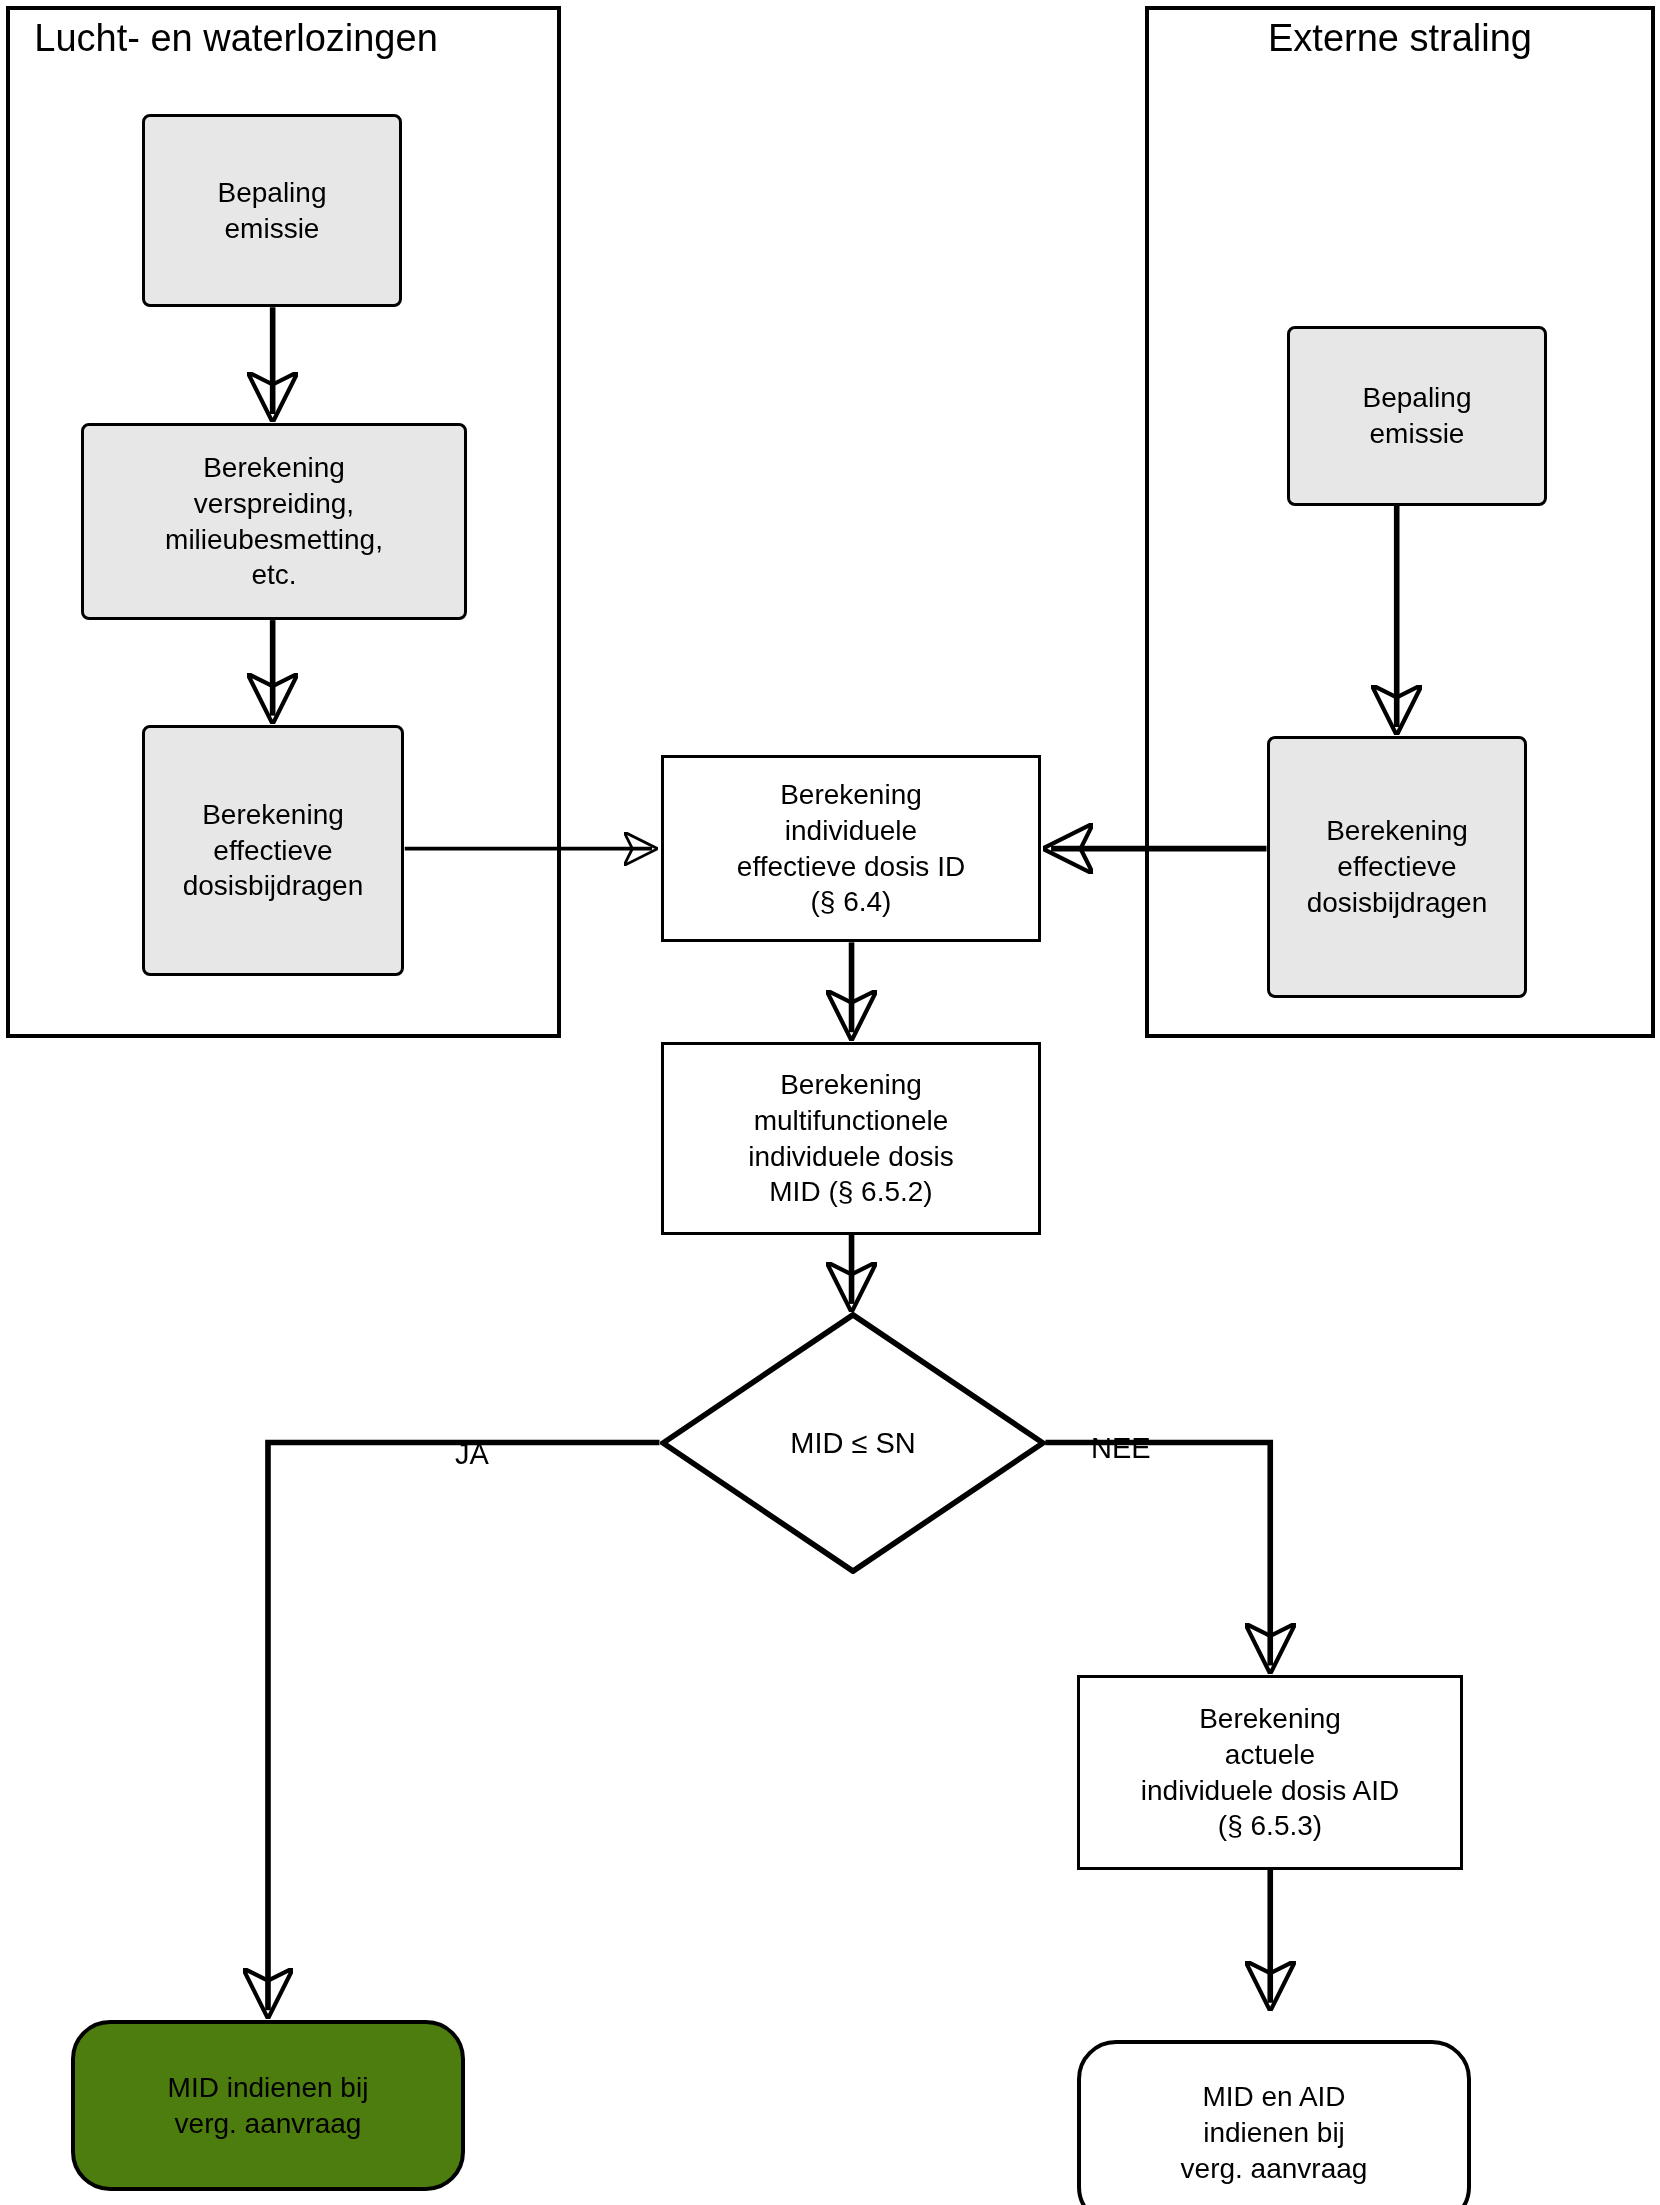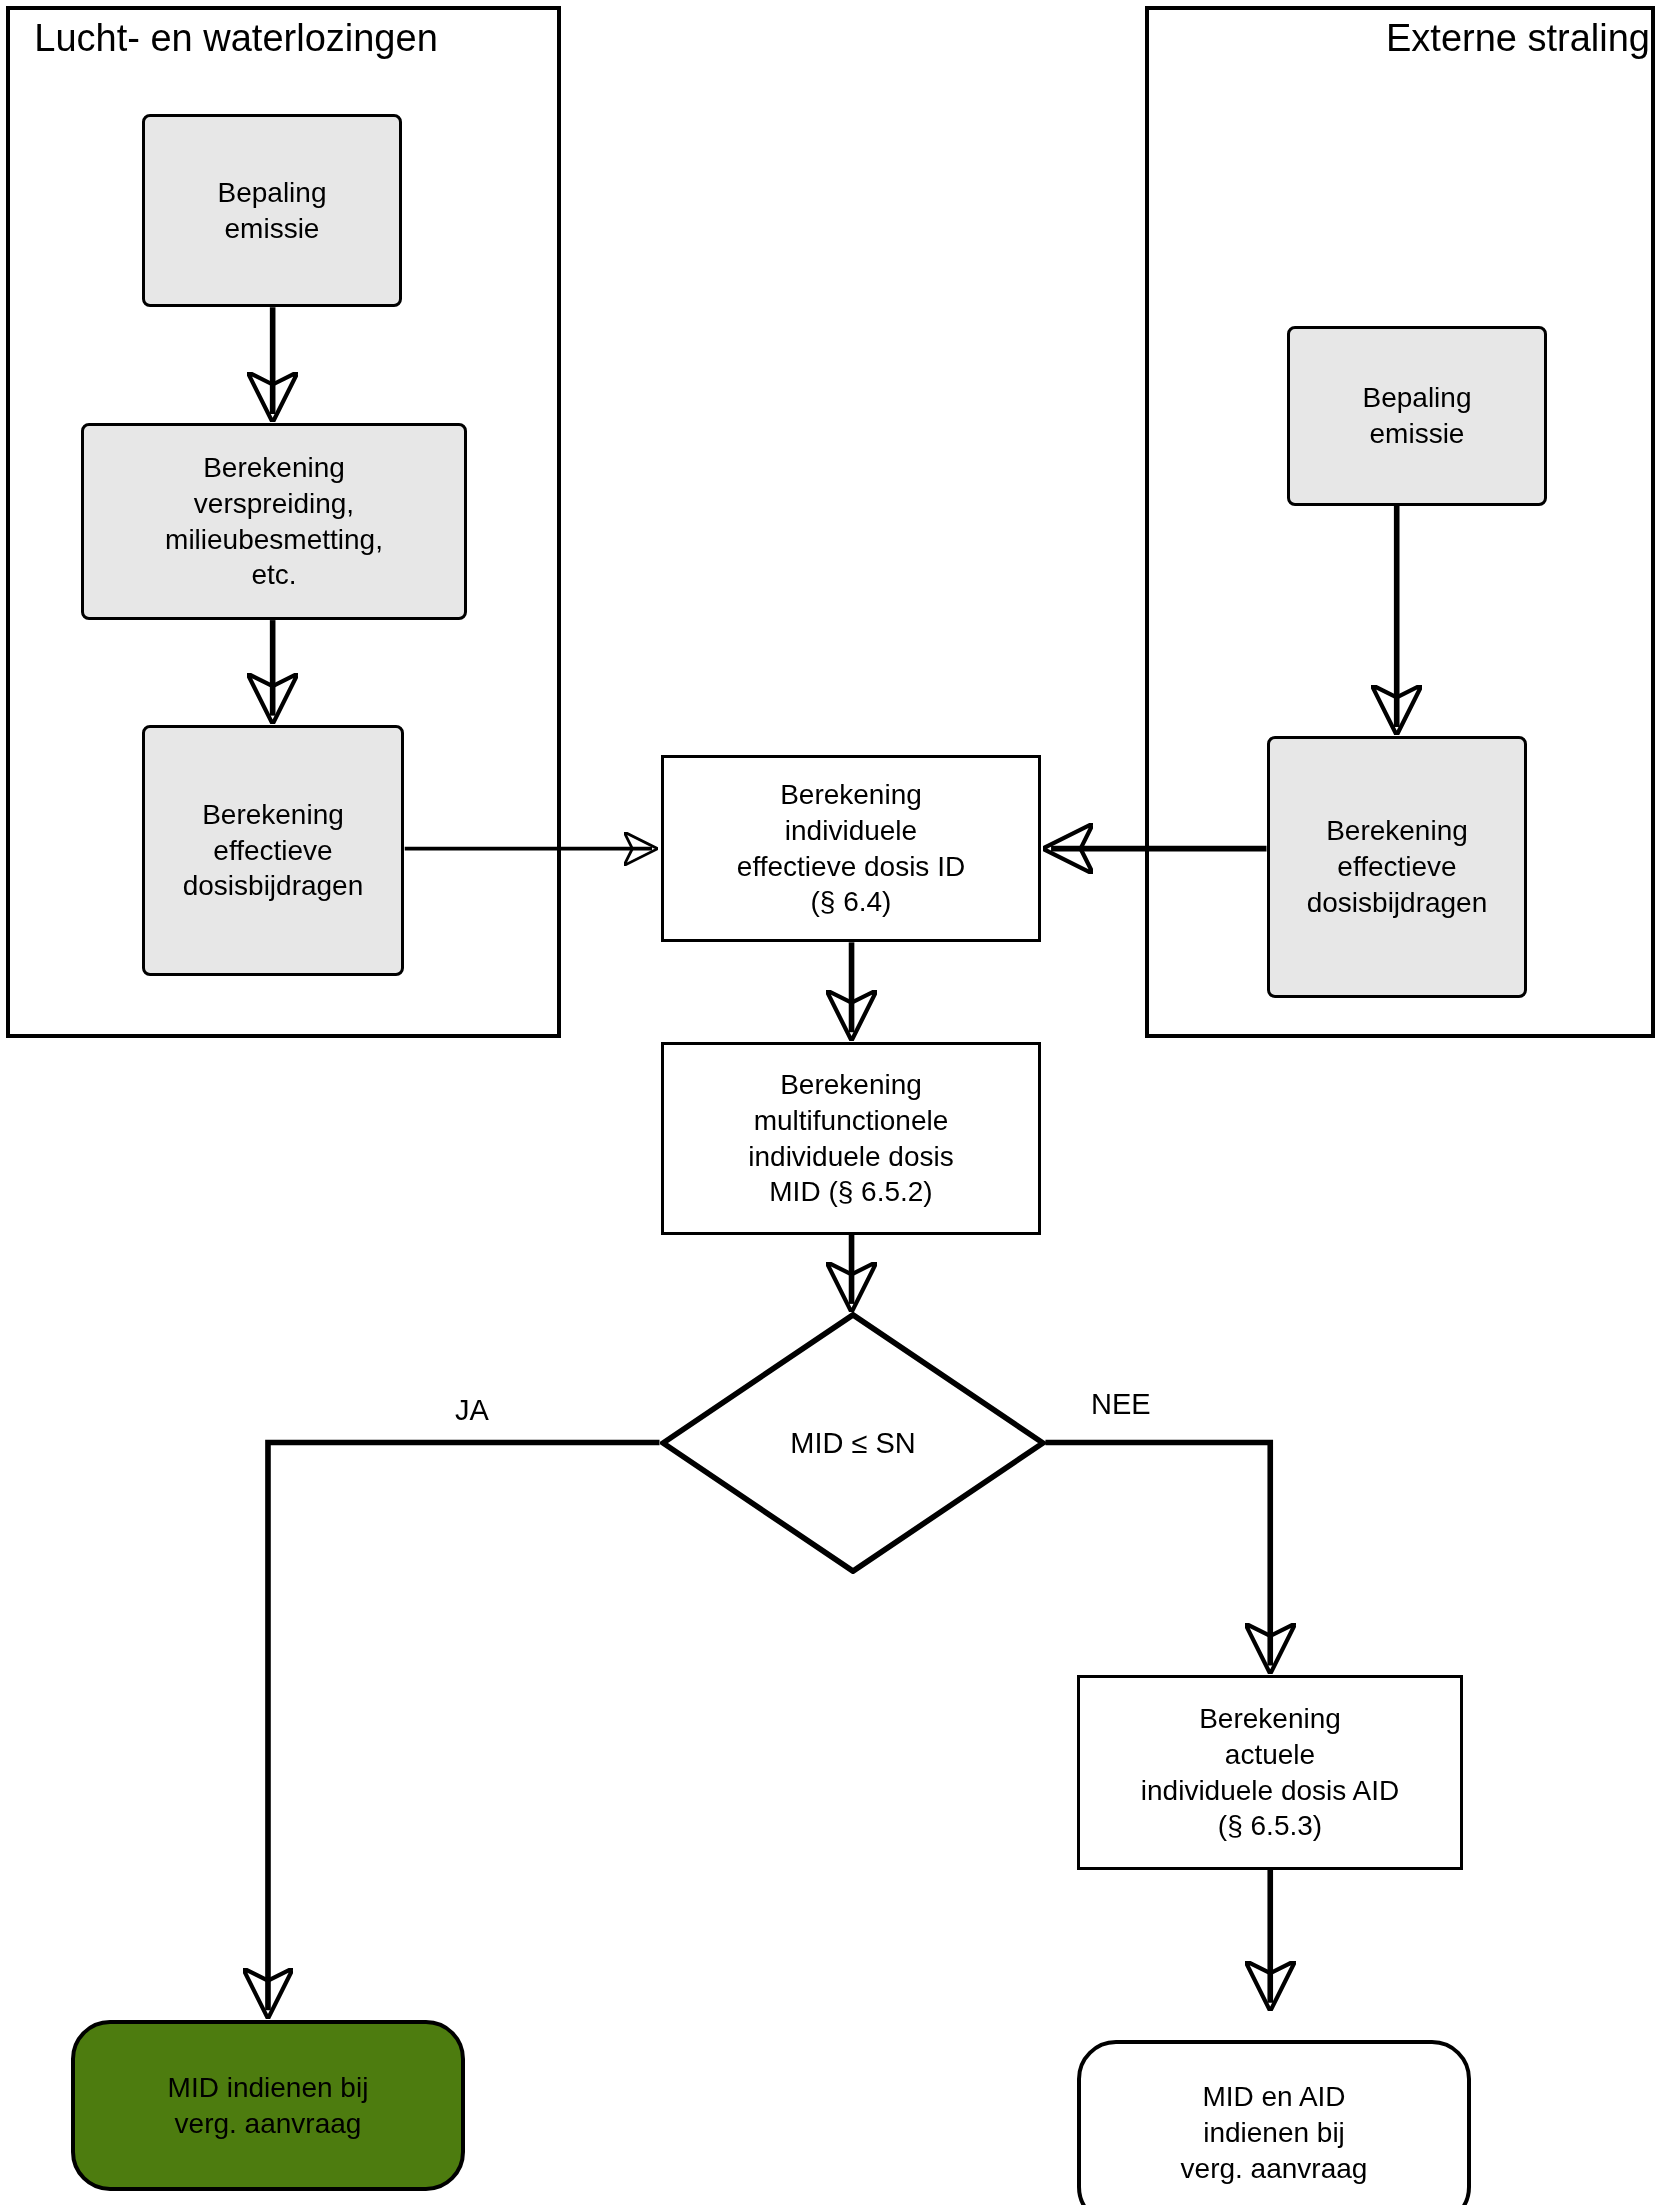--- a/index.html
+++ b/index.html
@@ -83,20 +83,21 @@
     pointer-events: none;
   }
 
   
   .edge-label {
     position: absolute;
     font-size: 29px;
     color: #000000;
     white-space: nowrap;
     line-height: 1;
+    margin-top: 44px;
   }
 
   
   #edges {
     position: absolute;
     left: 0;
     top: 0;
     width: 1660px;
     height: 2205px;
     pointer-events: none;
@@ -108,21 +109,21 @@
 </style>
 </head>
 <body>
 
 <div id="canvas">
 
   <div class="group-panel" id="group-0" style="left: 5.6px; top: 5.6px; width: 555px; height: 1032px;"></div>
   <div class="group-title" id="group-title-0" style="top: 19px; left: 10.3px; width: 545px; text-align: left; text-indent: 24px;">Lucht- en waterlozingen</div>
 
   <div class="group-panel" id="group-1" style="left: 1145px; top: 5.6px; width: 510px; height: 1032px;"></div>
-  <div class="group-title" id="group-title-1" style="top: 19px; left: 1150px; width: 500px; text-align: right;">Externe straling</div>
+  <div class="group-title" id="group-title-1" style="top: 19px; left: 1150px; width: 500px; text-align: center;">Externe straling</div>
 
   <svg id="edges" viewBox="0 0 1772 2354" xmlns="http://www.w3.org/2000/svg">
     <defs>
       <marker id="arrow" viewBox="0 0 12 12" refX="10" refY="6" markerWidth="9" markerHeight="9" orient="auto-start-reverse">
         <path d="M 0 0 L 12 6 L 0 12 L 3 6 z" fill="#000000" stroke="none"></path>
       </marker>
     </defs>
 
     <line x1="291" y1="328" x2="291" y2="442" stroke-width="6" marker-end="url(#arrow)"></line>
 

